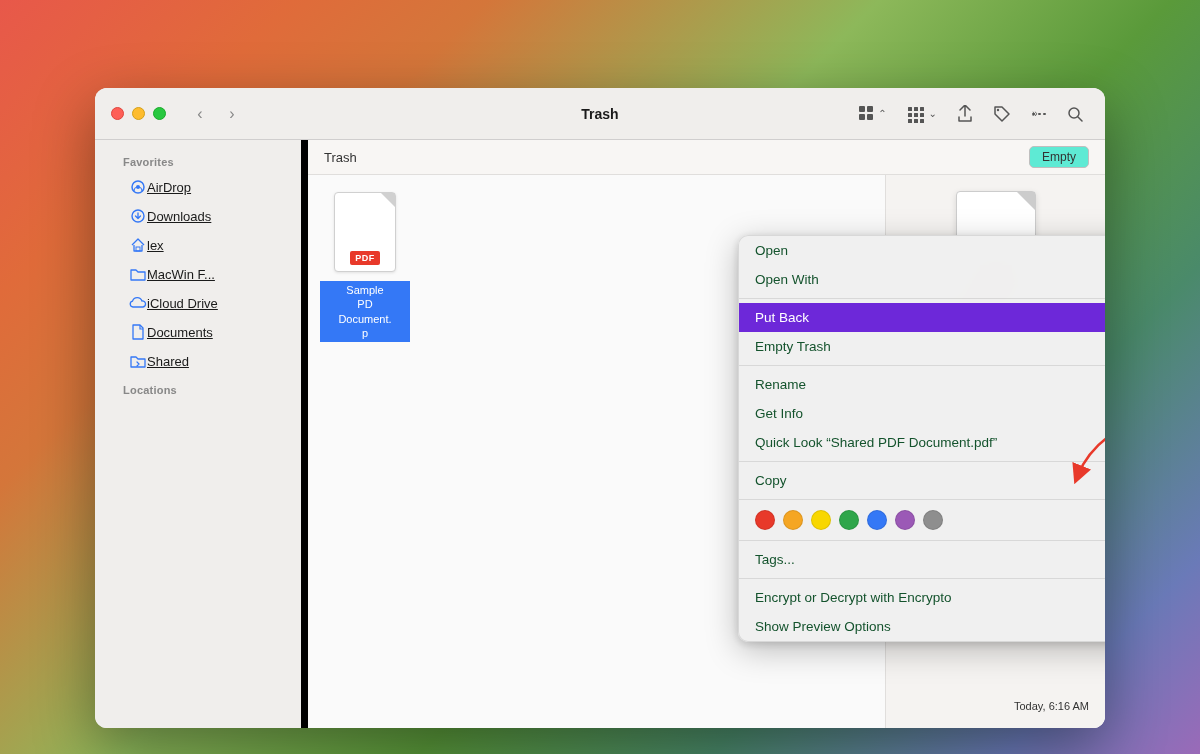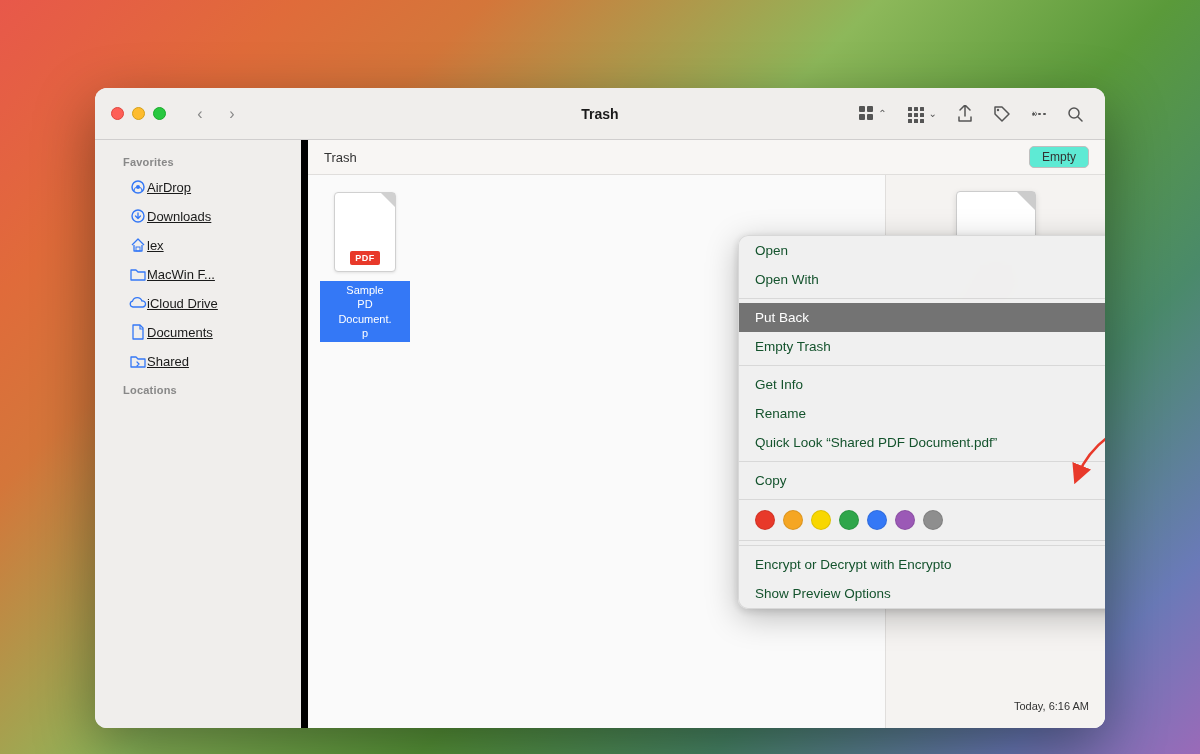--- a/index.html
+++ b/index.html
@@ -359,21 +359,21 @@
       display: flex;
       align-items: center;
       justify-content: space-between;
       padding: 7px 16px;
       font-size: 13.5px;
       color: #14532d;
       cursor: pointer;
     }
 
     .menu-item.highlighted {
-      background: #737373;
+      background: #6d28d9;
       color: white;
     }
 
     .menu-separator {
       height: 1px;
       background: rgba(0,0,0,0.1);
       margin: 4px 0;
     }
 
     .color-row {
@@ -588,43 +588,46 @@
           </div>
           <div class="menu-separator"></div>
           <div class="menu-item highlighted">
             <span>Put Back</span>
           </div>
           <div class="menu-item">
             <span>Empty Trash</span>
           </div>
           <div class="menu-separator"></div>
           <div class="menu-item">
+            <span>Rename</span>
+          </div>
+          <div class="menu-item">
             <span>Get Info</span>
-          </div>
-          <div class="menu-item">
-            <span>Rename</span>
           </div>
           <div class="menu-item">
             <span>Quick Look “Shared PDF Document.pdf”</span>
           </div>
           <div class="menu-separator"></div>
           <div class="menu-item">
             <span>Copy</span>
           </div>
           <div class="menu-separator"></div>
           <div class="color-row">
             <div class="color-dot" style="background:#e8392a;"></div>
             <div class="color-dot" style="background:#f5a623;"></div>
             <div class="color-dot" style="background:#f8d700;"></div>
             <div class="color-dot" style="background:#2ea64a;"></div>
             <div class="color-dot" style="background:#3478f6;"></div>
             <div class="color-dot" style="background:#9b59b6;"></div>
             <div class="color-dot" style="background:#8e8e8e;"></div>
           </div>
           <div class="menu-separator"></div>
+          <div class="menu-item">
+            <span>Tags...</span>
+          </div>
           <div class="menu-separator"></div>
           <div class="menu-item">
             <span>Encrypt or Decrypt with Encrypto</span>
           </div>
           <div class="menu-item">
             <span>Show Preview Options</span>
           </div>
         </div>
 
         <div class="preview-panel" style="position:absolute; right:0; top:0; height:100%;">

